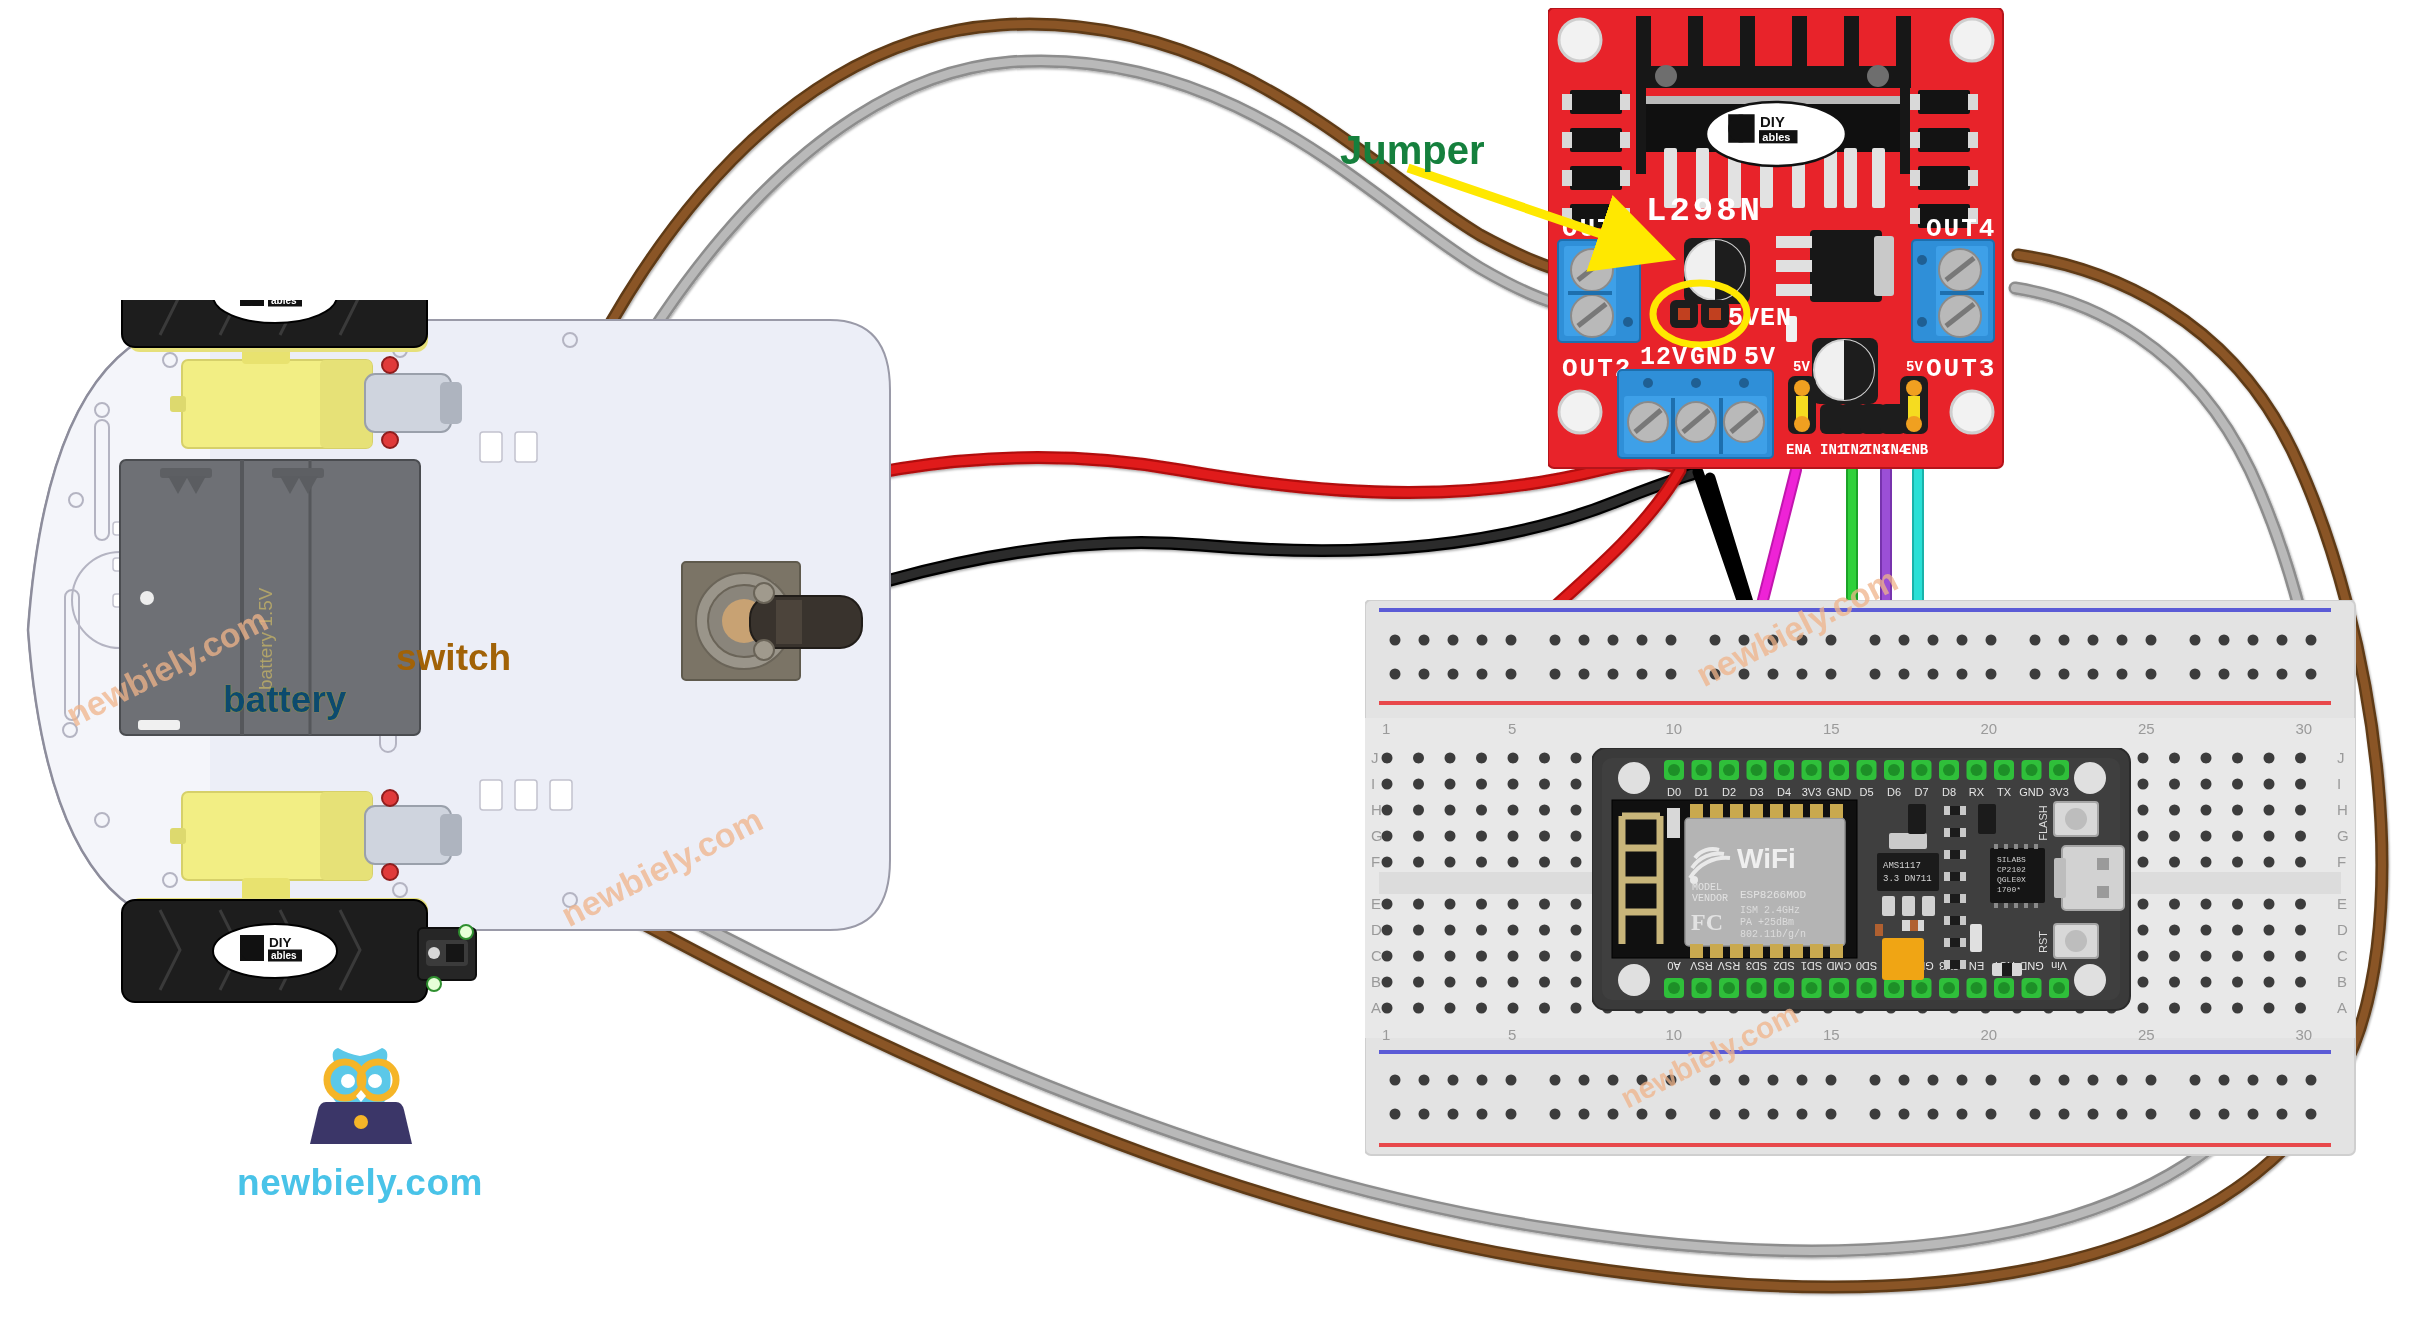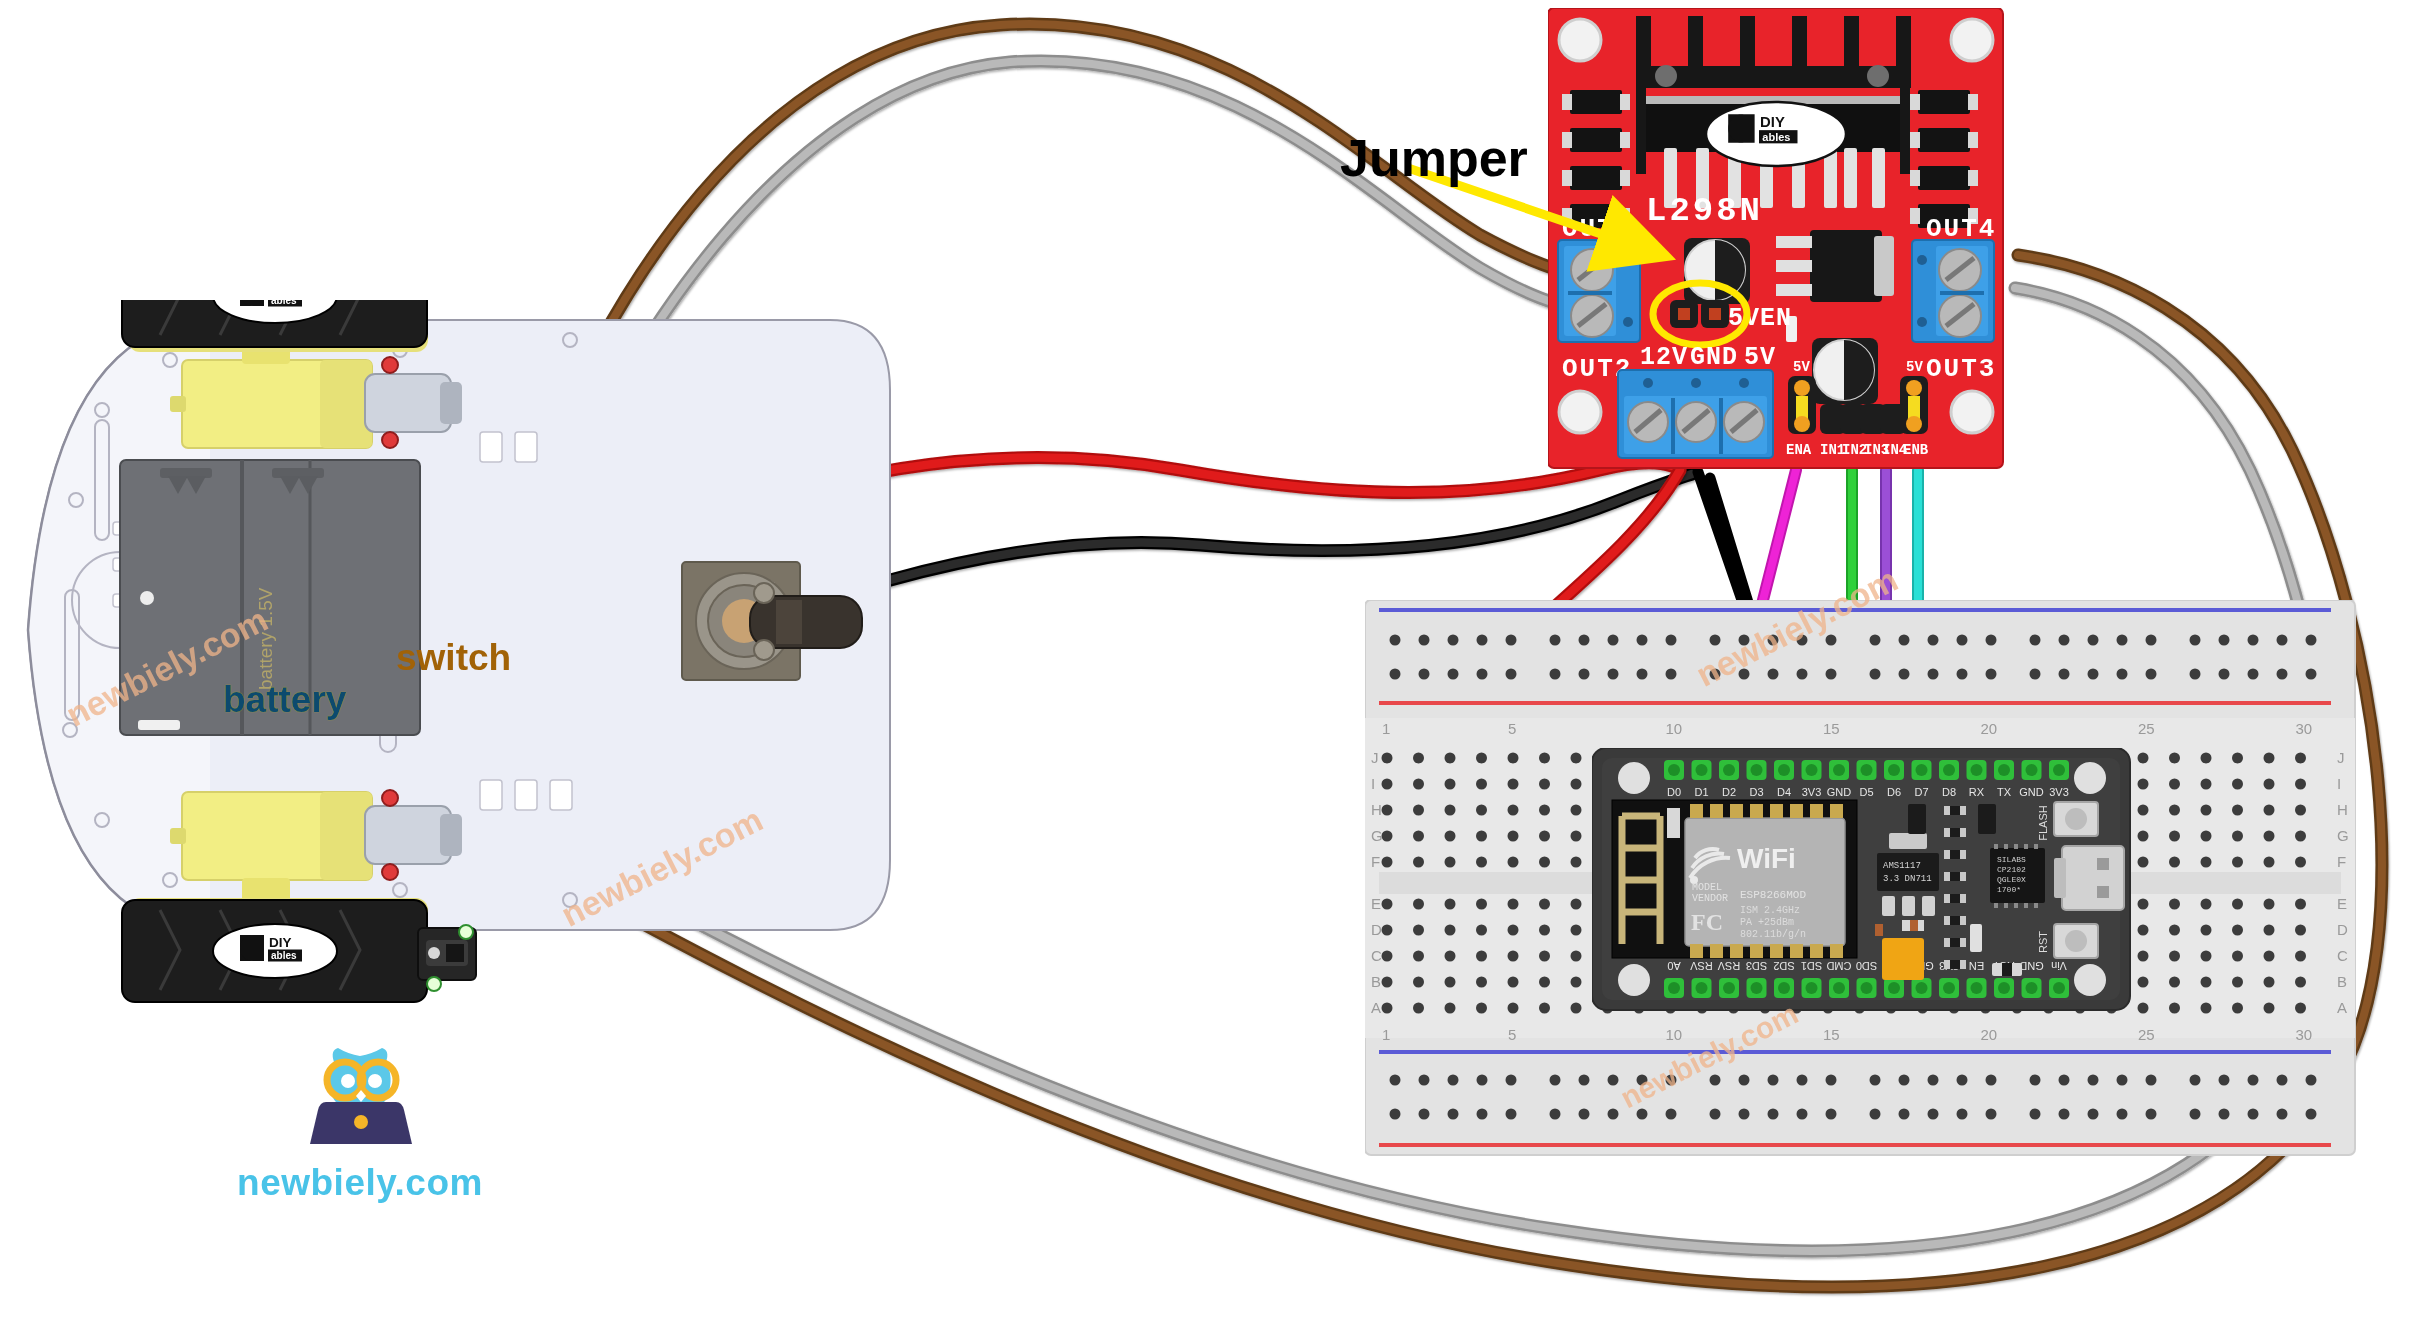--- a/index.html
+++ b/index.html
@@ -10,21 +10,21 @@
   svg{display:block;}
 
   
   .wm{position:absolute;color:#f0b48a;opacity:.75;font-weight:700;
       font-family:"Liberation Sans",sans-serif;white-space:nowrap;
       transform-origin:left top;pointer-events:none;}
 
   
   .callout{position:absolute;font-weight:bold;white-space:nowrap;
            font-family:"Liberation Sans",sans-serif;}
-  #lbl-jumper{color:#000000;font-size:52px;left:1340px;top:128px;}
+  #lbl-jumper{color:#15803d;font-size:40px;left:1340px;top:128px;}
   #lbl-switch{color:#a16207;font-size:37px;left:396px;top:637px;}
   #lbl-battery{color:#0c4a6e;font-size:37px;left:223px;top:679px;
                text-shadow:0 0 1px #d6c400;}
 
   
   #brand{position:absolute;left:225px;top:1040px;width:270px;text-align:center;}
   #brand .brandtext{color:#49c3e8;font-size:37px;font-weight:600;
                     letter-spacing:.5px;margin-top:2px;
                     font-family:"Liberation Sans",sans-serif;}
 </style>

